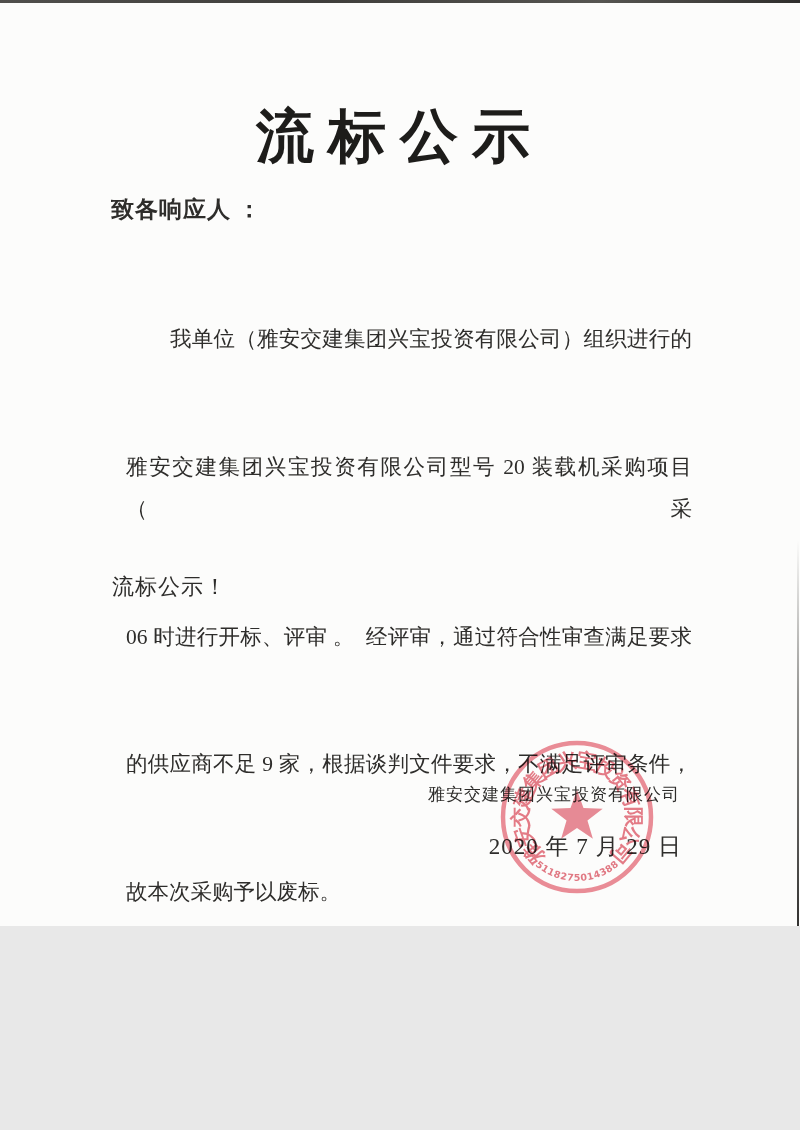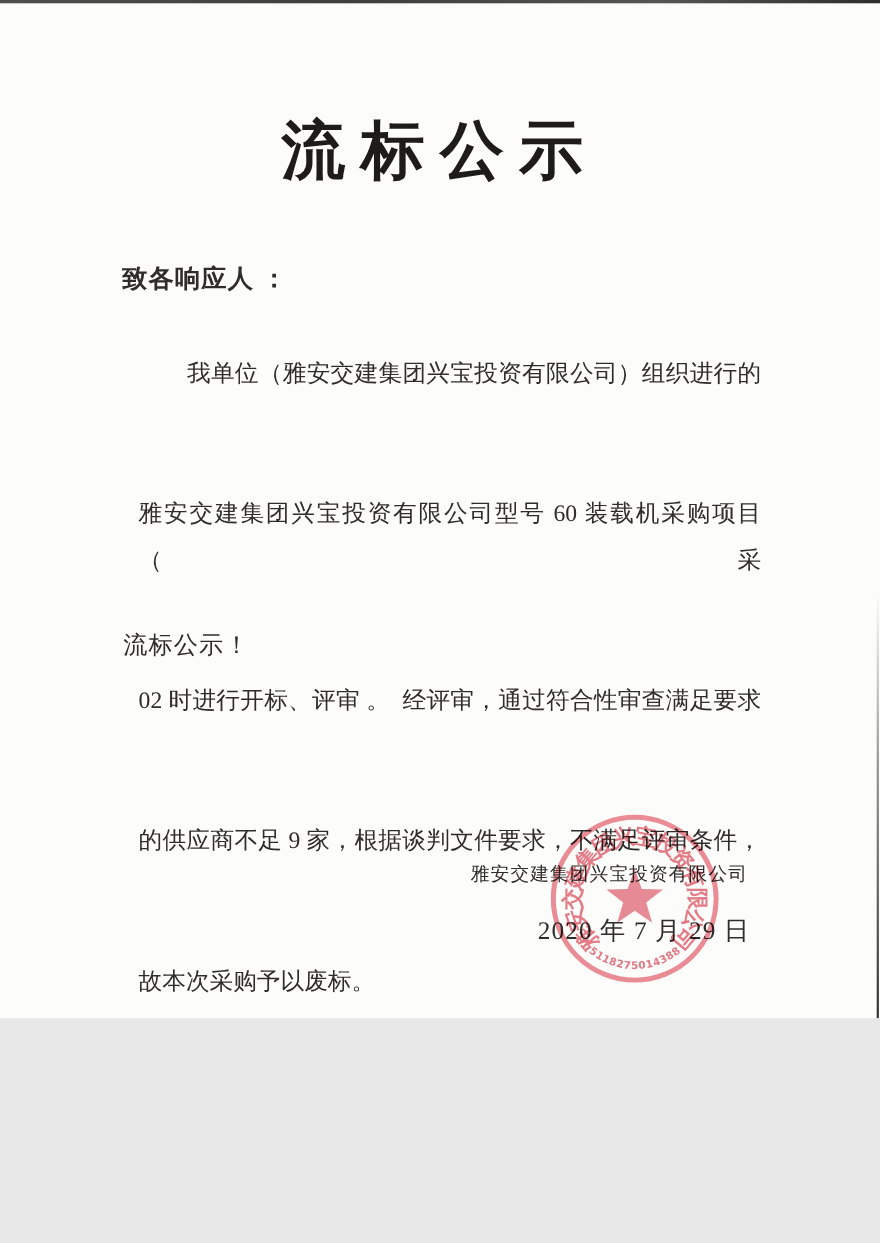--- a/index.html
+++ b/index.html
@@ -22,21 +22,21 @@
     background: linear-gradient(to bottom, rgba(80,79,75,0), rgba(66,65,61,0.55) 40%, rgba(40,39,37,0.95));
   }
   .title {
     position: absolute; top: 98px; left: 0; width: 100%;
     margin: 0; text-align: center;
     font-size: 58px; font-weight: 700; letter-spacing: 14px;
     color: #1d1c1a;
   }
   .salutation {
     position: absolute; top: 194px; left: 111px;
-    font-size: 23px; font-weight: 700; letter-spacing: 1px; margin-top: 44px;
+    font-size: 23px; font-weight: 700; letter-spacing: 1px;
   }
   .body-block {
     position: absolute; top: 233px; left: 111px; width: 581px;
     font-size: 21.5px; line-height: 42.5px;
     white-space: pre-wrap;
   }
   .line { text-align: justify; margin-left: 15px; }
   .line.fill { text-align-last: justify; }
   .line.indent { text-indent: 44px; }
   .closing {
@@ -75,22 +75,22 @@
 
   <div class="edge-top"></div>
   <div class="edge-right"></div>
 
   <h1 class="title">流标公示</h1>
 
   <div class="salutation">致各响应人 ：</div>
 
   <div class="body-block">
     <div class="line fill indent">我单位（雅安交建集团兴宝投资有限公司）组织进行的</div>
-    <div class="line fill">雅安交建集团兴宝投资有限公司型号 60 装载机采购项目（采</div>
-    <div class="line fill">02 时进行开标、评审 。  经评审，通过符合性审查满足要求</div>
+    <div class="line fill">雅安交建集团兴宝投资有限公司型号 20 装载机采购项目（采</div>
+    <div class="line fill">06 时进行开标、评审 。  经评审，通过符合性审查满足要求</div>
     <div class="line fill">的供应商不足 9 家，根据谈判文件要求，不满足评审条件，</div>
     <div class="line">故本次采购予以废标。</div>
   </div>
 
   <div class="closing">流标公示！</div>
 
   <div class="sig-company">雅安交建集团兴宝投资有限公司</div>
   <div class="sig-date">2020 年 7 月 29 日</div>
 
   <div class="seal">

